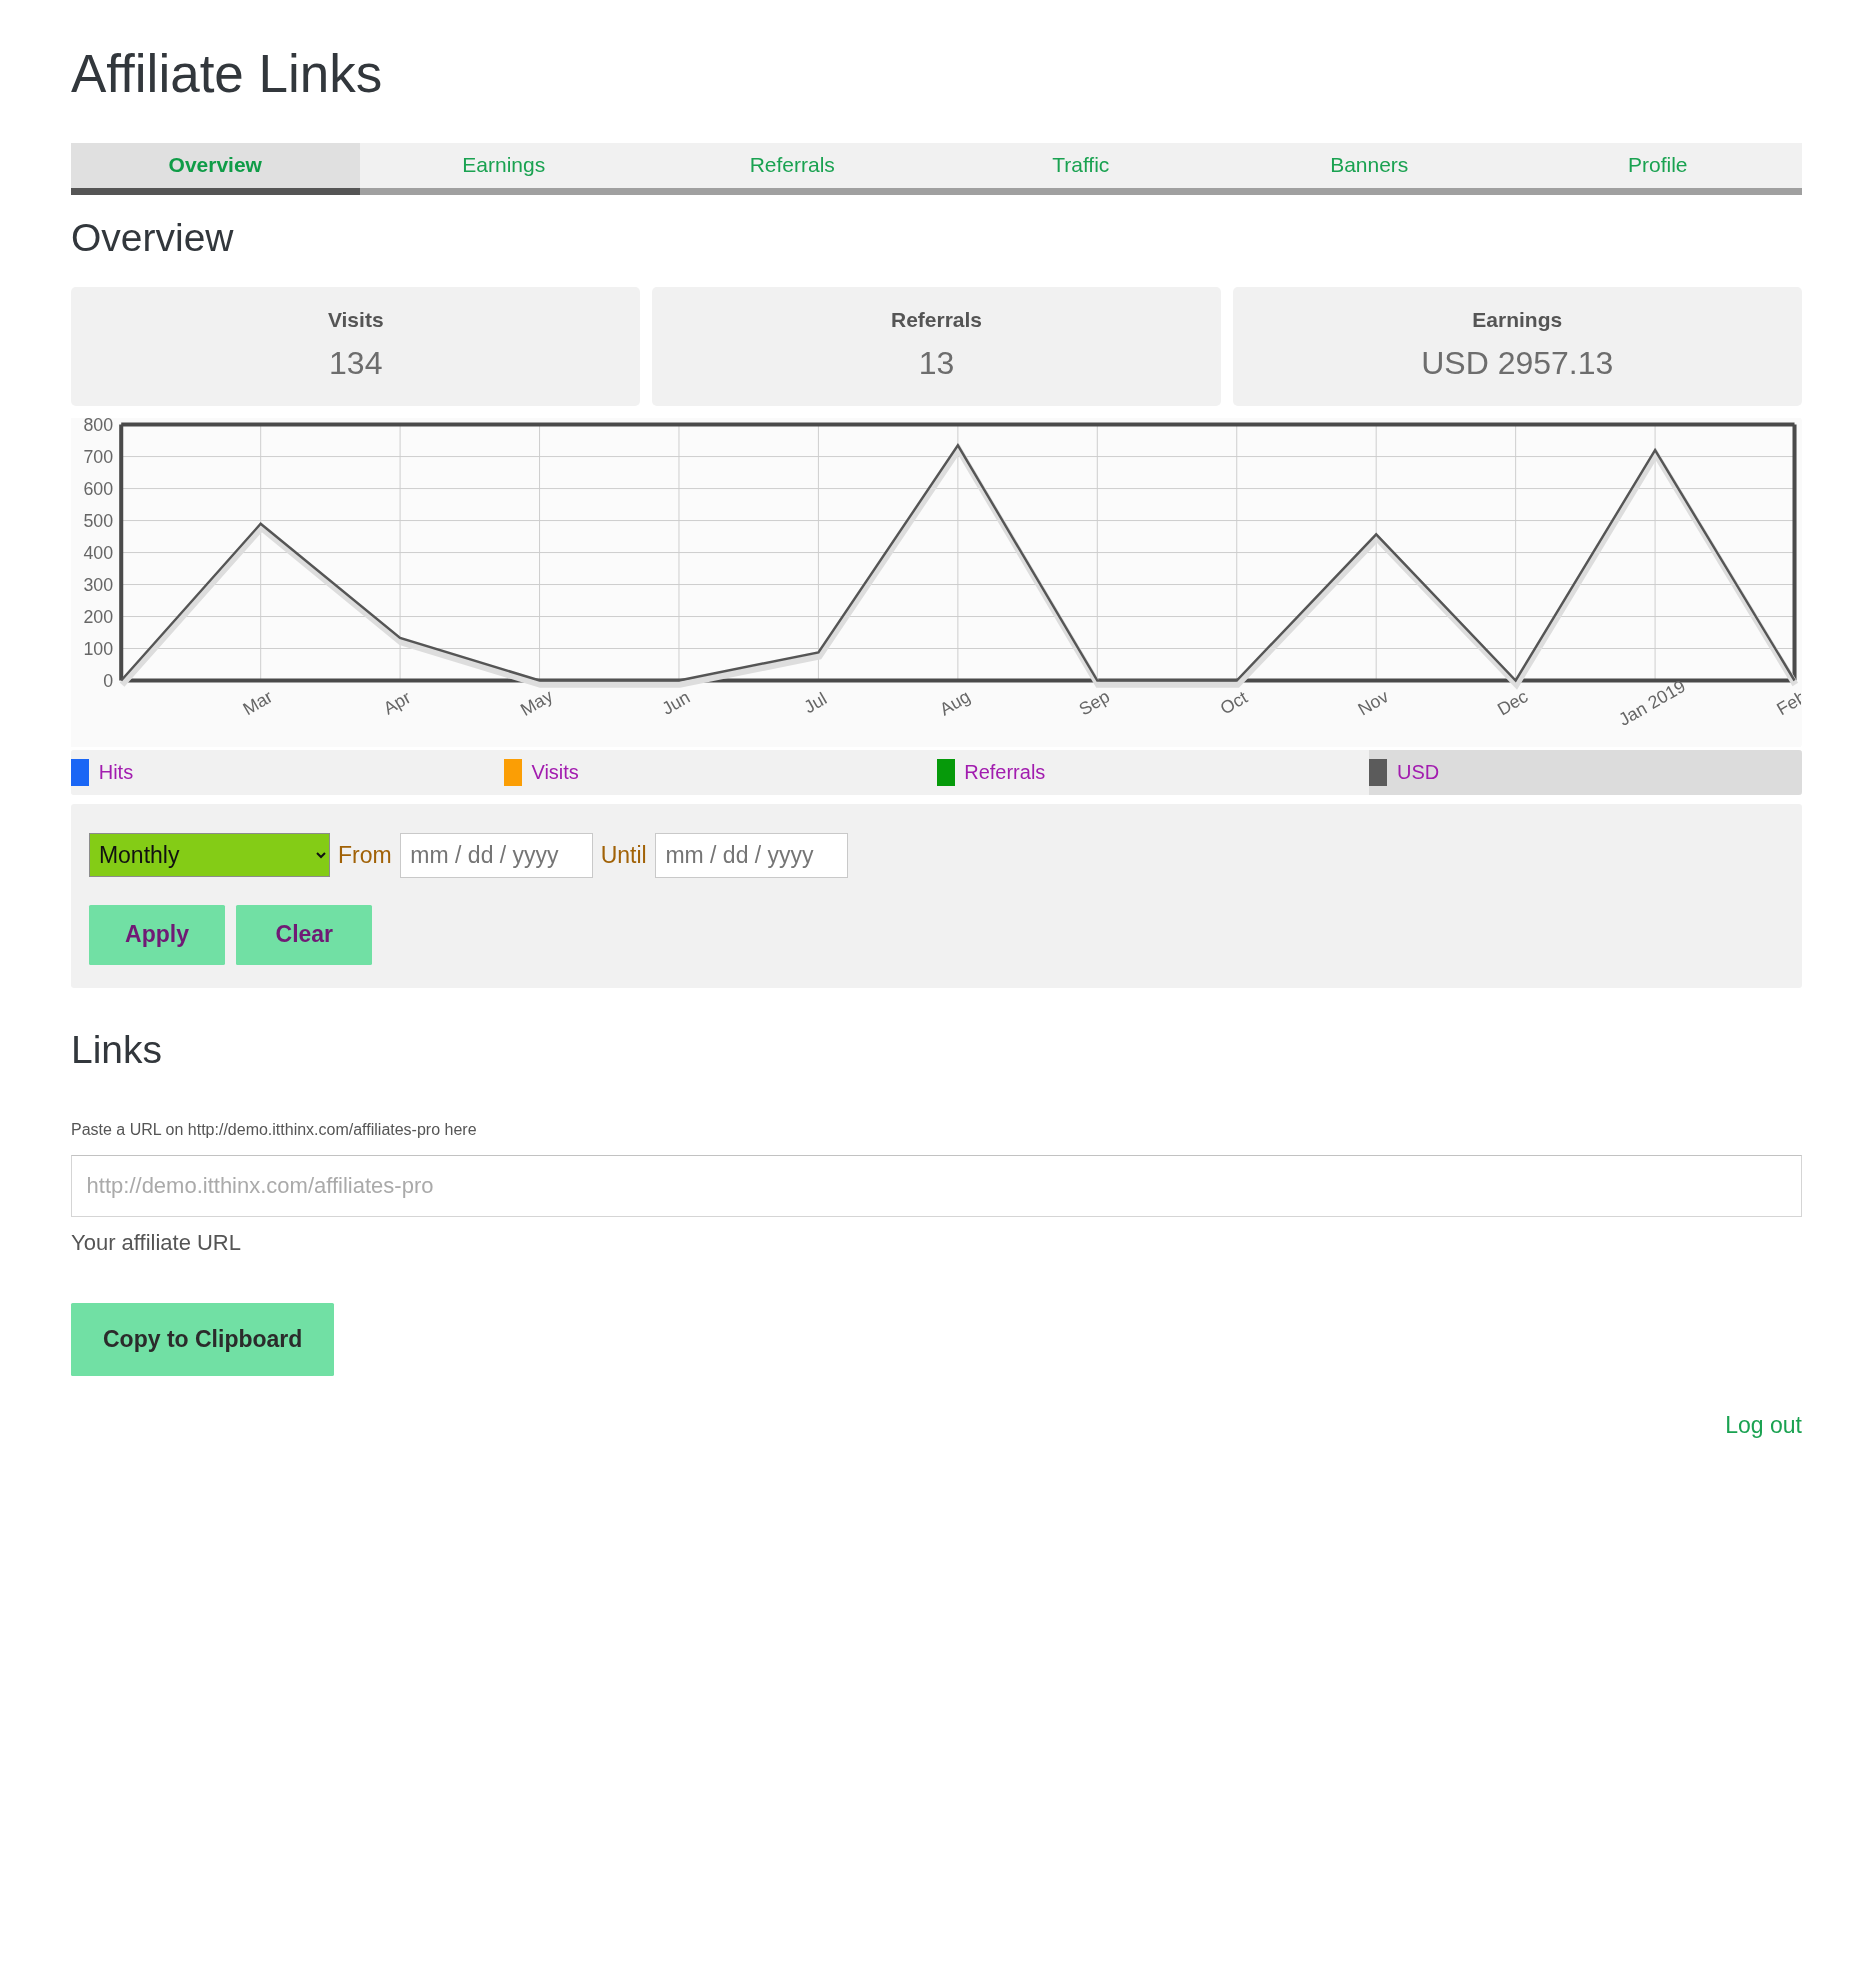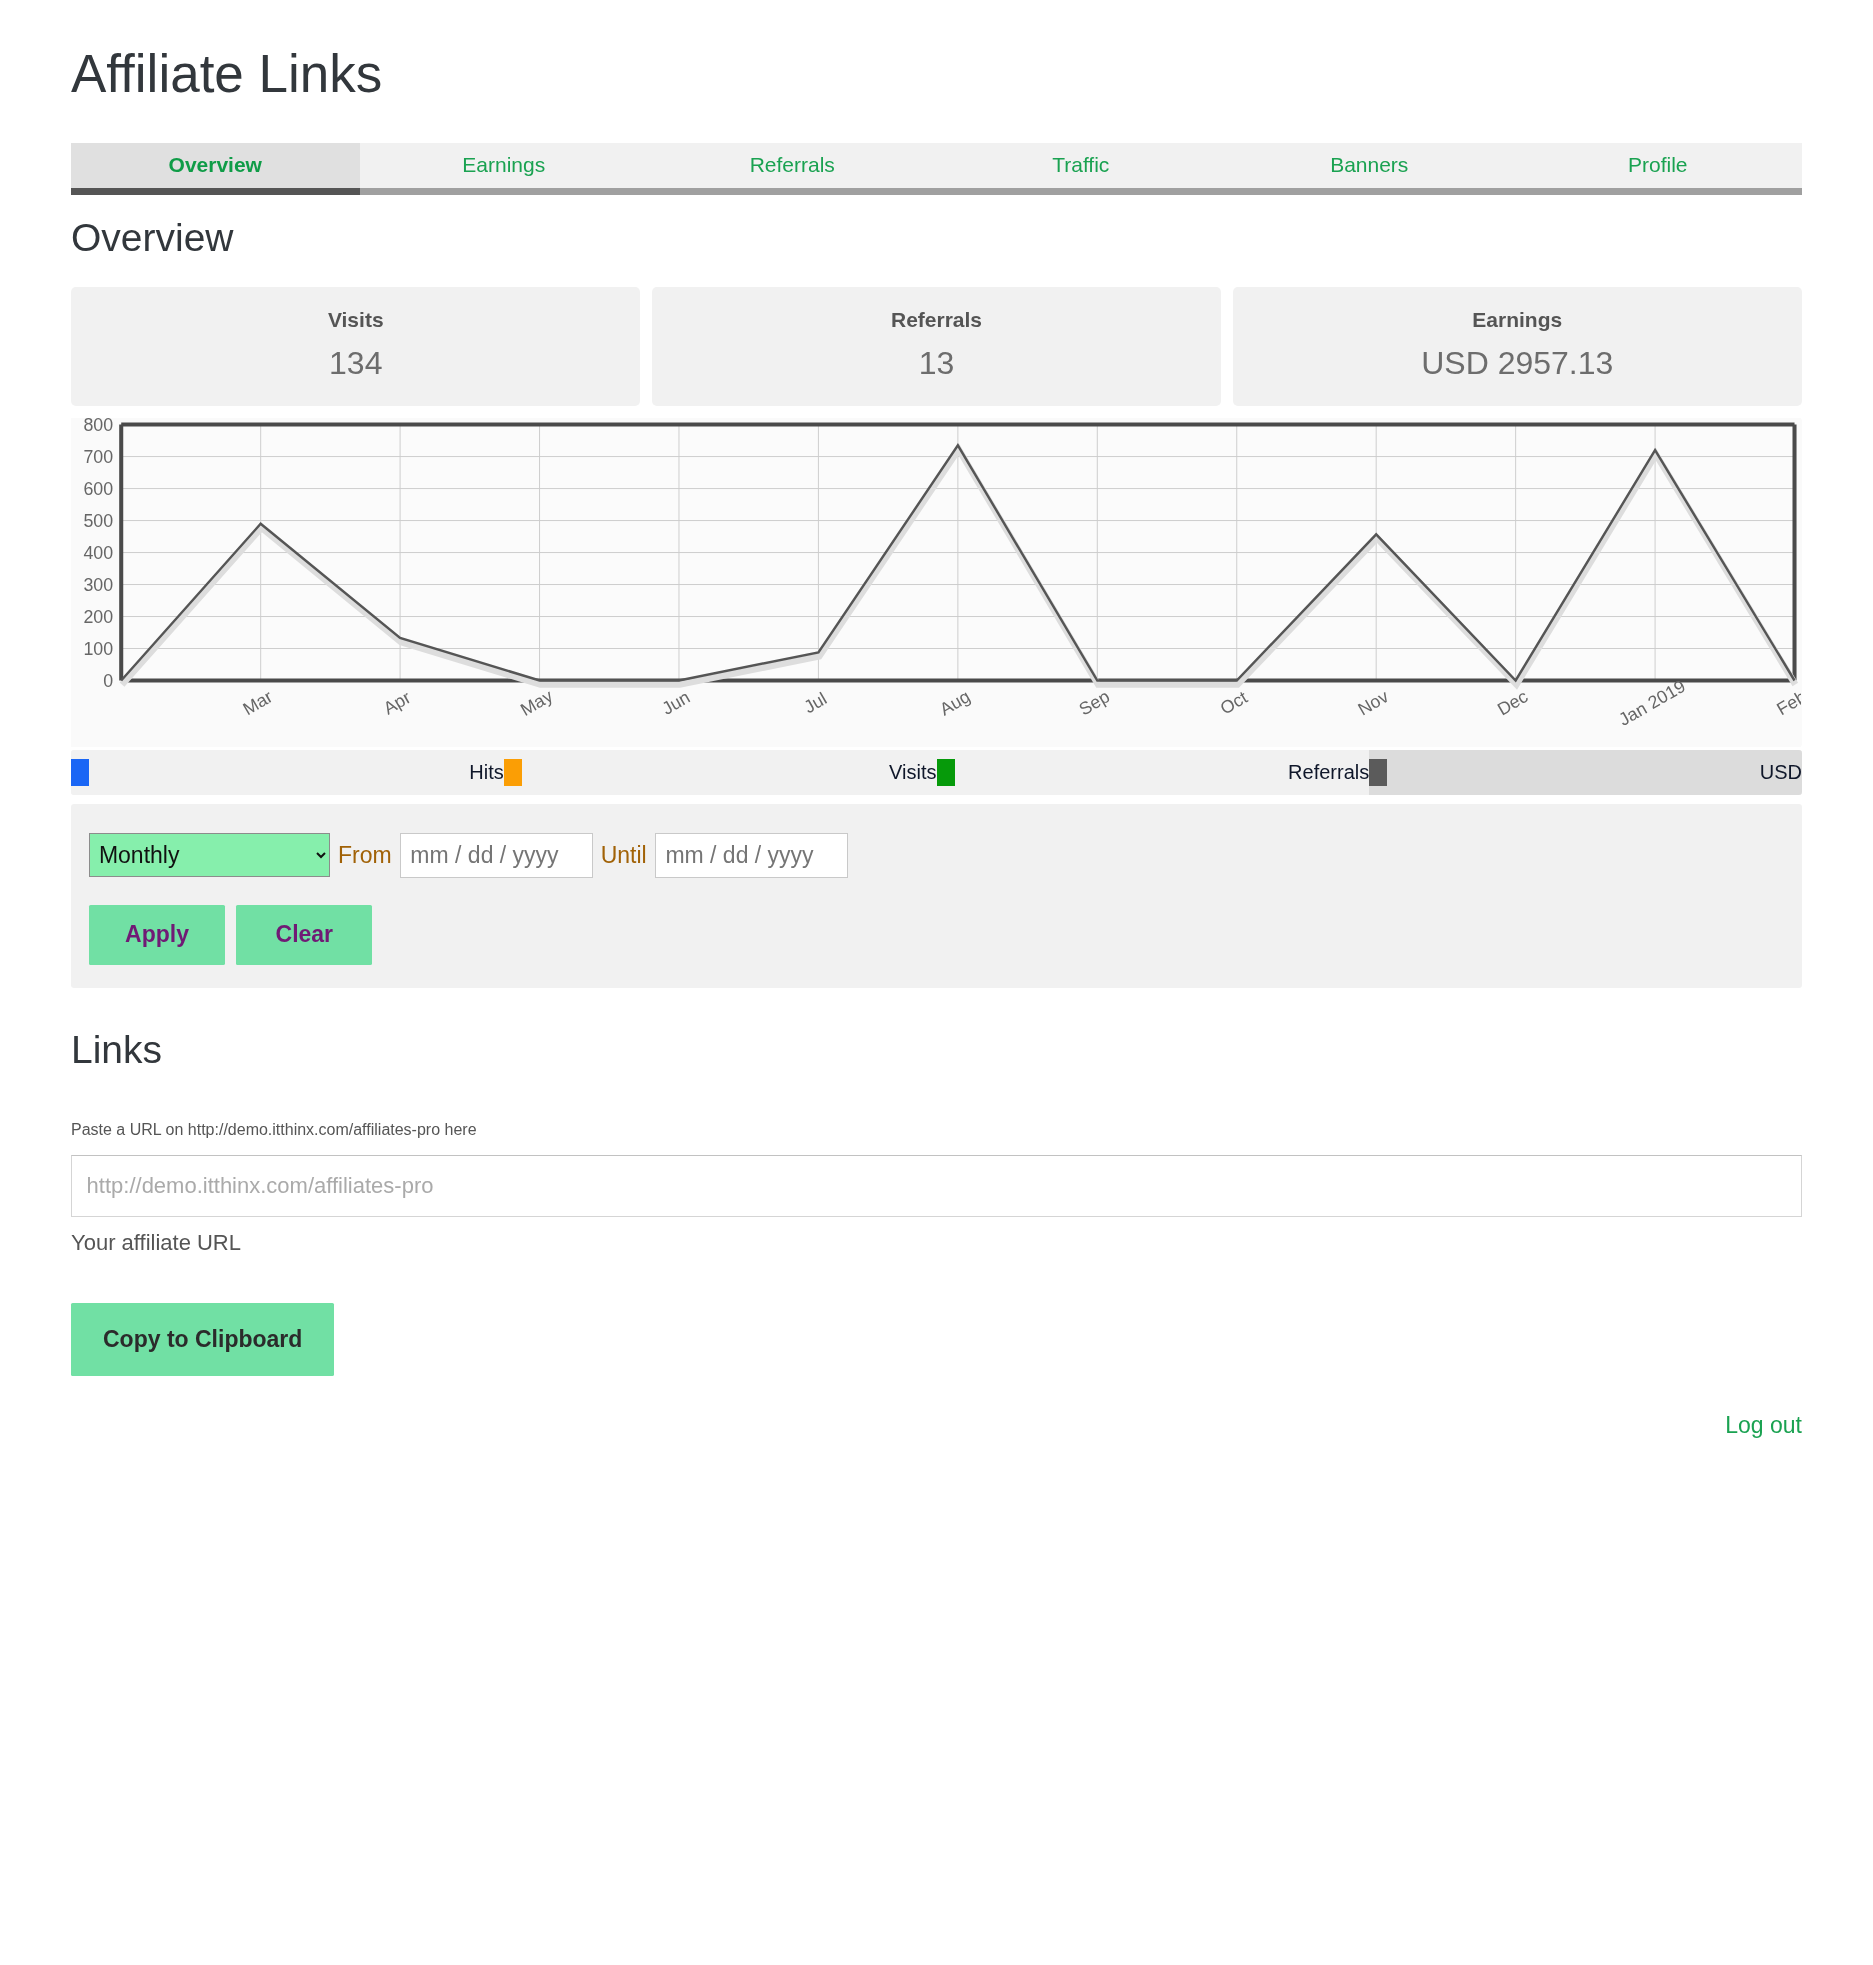--- a/index.html
+++ b/index.html
@@ -112,25 +112,25 @@
     display: flex;
     height: 45px;
     border-radius: 3.2px;
     overflow: hidden;
     background: #f1f1f1;
   }
   .legend-item {
     flex: 1;
     display: flex;
     align-items: center;
-    justify-content: space-between;
+    justify-content: flex-start;
     gap: 9.7px;
     cursor: pointer;
     font-size: 20px;
-    color: #0f172a;
+    color: #a21caf;
     background: #f1f1f1;
   }
   .legend-item.selected { background: #dcdcdc; }
   .legend-swatch {
     width: 18px; height: 27.5px;
     display: inline-block;
   }
 
   
   .filter-bar {
@@ -138,21 +138,21 @@
     background: #f1f1f1;
     border-radius: 3.2px;
     padding: 19.4px 18px 23px 18px;
   }
   .filter-row1 { display: flex; align-items: center; gap: 0; }
   select.period-select {
     width: 241px;
     height: 44px;
     font-size: 23px;
     font-family: "Liberation Sans", sans-serif;
-    background: #86efac;
+    background: #84cc16;
     border: 0.8px solid #8c8c8c;
     border-radius: 0;
     padding: 1.6px 4.9px;
     color: #111;
   }
   .filter-label {
     font-size: 23px;
     color: #a16207;
     margin: 18px 8px;
   }

